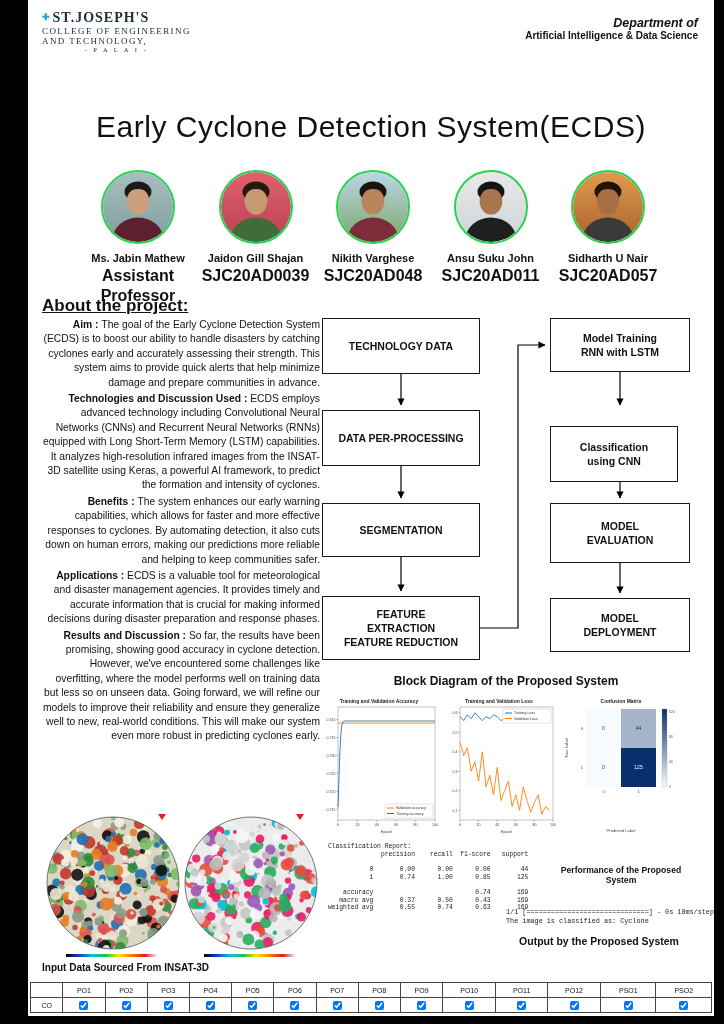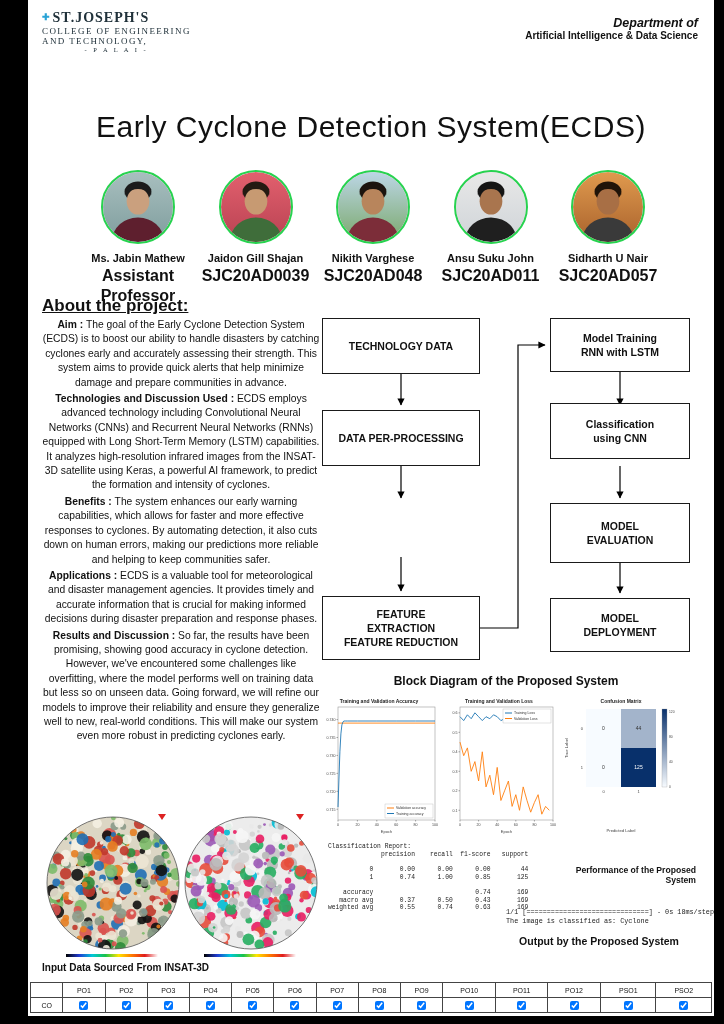--- a/index.html
+++ b/index.html
@@ -25,36 +25,36 @@
   .team{position:absolute;left:52px;top:170px;width:586px;display:flex;justify-content:space-between}
   .member{width:116px;text-align:center}
   .avatar{width:74px;height:74px;border:2px solid #27d34f;border-radius:50%;overflow:hidden;margin:0 auto;background:#ddd}
   .avatar svg{display:block}
   .mname{margin-top:8px;font-size:11px;font-weight:bold;line-height:1.25}
   .mrole{font-size:16px;font-weight:bold;line-height:1.25}
 
   
   .about{position:absolute;left:14px;top:296px;width:278px}
   .about h2{font-size:17px;font-weight:bold;text-decoration:underline;margin-bottom:2px}
-  .about p{font-size:10.3px;line-height:1.4;margin-bottom:2px;text-align:center}
+  .about p{font-size:10.3px;line-height:1.4;margin-bottom:2px;text-align:right}
 
   
   .flowchart{position:absolute;left:292px;top:310px;width:372px;height:354px}
   .flow-svg{position:absolute;left:0;top:0}
   .fc-box{position:absolute;border:1.6px solid #1a1a1a;background:#fff;display:flex;flex-direction:column;align-items:center;justify-content:center;font-weight:bold;font-size:10.5px;line-height:1.35;text-align:center}
   .fc-caption{position:absolute;left:292px;top:674px;width:372px;text-align:center;font-size:12px;font-weight:bold}
 
   
   .performance{position:absolute;left:292px;top:695px;width:376px;height:250px}
   .chart{position:absolute;top:0}
   .chart.c1{left:0}
   .chart.c2{left:122px}
   .chart.c3{left:240px}
   .report{position:absolute;left:8px;top:148px;font-family:"Liberation Mono",monospace;font-size:6.3px;line-height:1.22;white-space:pre;color:#222}
-  .perf-caption{position:absolute;left:226px;top:170px;width:150px;text-align:right;font-size:8.6px;font-weight:bold}
+  .perf-caption{position:absolute;left:226px;top:170px;width:150px;text-align:center;font-size:8.6px;font-weight:bold}
 
   
   .maps{position:absolute;left:14px;top:812px;width:280px;height:168px}
   .map{position:absolute;top:4px}
   .map.m1{left:4px}
   .map.m2{left:142px}
   .map-marker{position:absolute;top:2px;width:0;height:0;border-left:4px solid transparent;border-right:4px solid transparent;border-top:6px solid #d22}
   .mk1{left:116px}.mk2{left:254px}
   .cbar{position:absolute;height:3px;width:92px;background:linear-gradient(to right,#000,#1f3bd2,#00c8d8,#19c24a,#ffe600,#ff7a00,#e01b1b,#fff)}
   .cb1{left:24px;top:142px}.cb2{left:162px;top:142px}
@@ -238,30 +238,33 @@
         <line x1="300" y1="156" x2="300" y2="188" stroke="#000" stroke-width="1.2" marker-end="url(#arr)"></line>
         <line x1="300" y1="253" x2="300" y2="283" stroke="#000" stroke-width="1.2" marker-end="url(#arr)"></line>
         <path d="M160,318 L198,318 L198,35 L225,35" fill="none" stroke="#000" stroke-width="1.2" marker-end="url(#arr)"></path>
       </svg>
   <div class="fc-box" style="left: 2px; top: 8px; width: 158px; height: 56px;">
         <div>TECHNOLOGY DATA</div>
       </div>
       <div class="fc-box" style="left: 2px; top: 100px; width: 158px; height: 56px;">
         <div>DATA PER-PROCESSING</div>
       </div>
+      <div class="fc-box" style="left: 2px; top: 193px; width: 158px; height: 54px;">
+        <div>SEGMENTATION</div>
+      </div>
       <div class="fc-box" style="left: 2px; top: 286px; width: 158px; height: 64px;">
         <div>FEATURE</div>
         <div>EXTRACTION</div>
         <div>FEATURE  REDUCTION</div>
       </div>
       <div class="fc-box" style="left: 230px; top: 8px; width: 140px; height: 54px;">
         <div>Model Training</div>
         <div>RNN with LSTM</div>
       </div>
-      <div class="fc-box" style="left: 230px; top: 93px; width: 140px; height: 56px;">
+      <div class="fc-box" style="left: 230px; top: 116px; width: 128px; height: 56px;">
         <div>Classification</div>
         <div>using CNN</div>
       </div>
       <div class="fc-box" style="left: 230px; top: 193px; width: 140px; height: 60px;">
         <div>MODEL</div>
         <div>EVALUATION</div>
       </div>
       <div class="fc-box" style="left: 230px; top: 288px; width: 140px; height: 54px;">
         <div>MODEL</div>
         <div>DEPLOYMENT</div>

